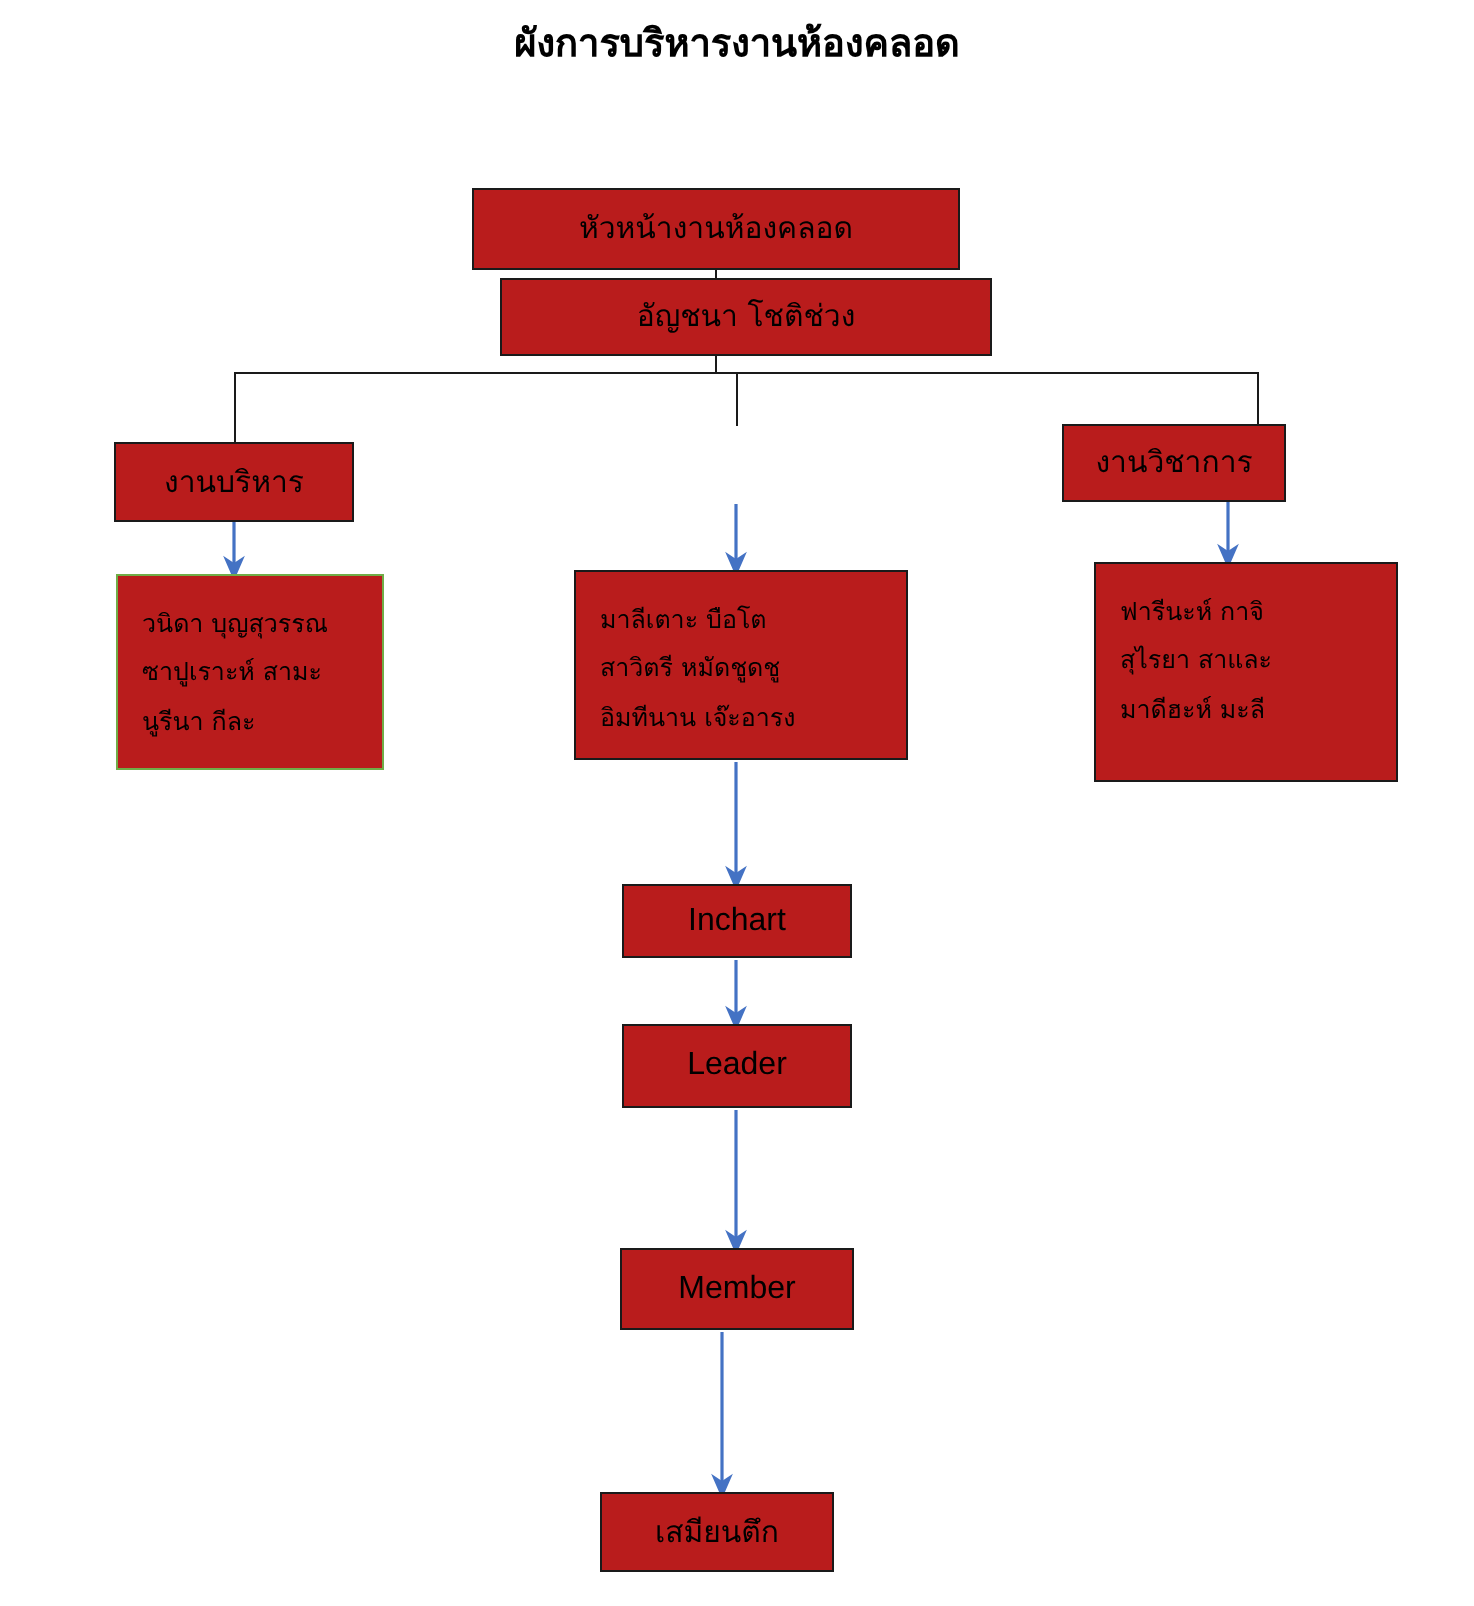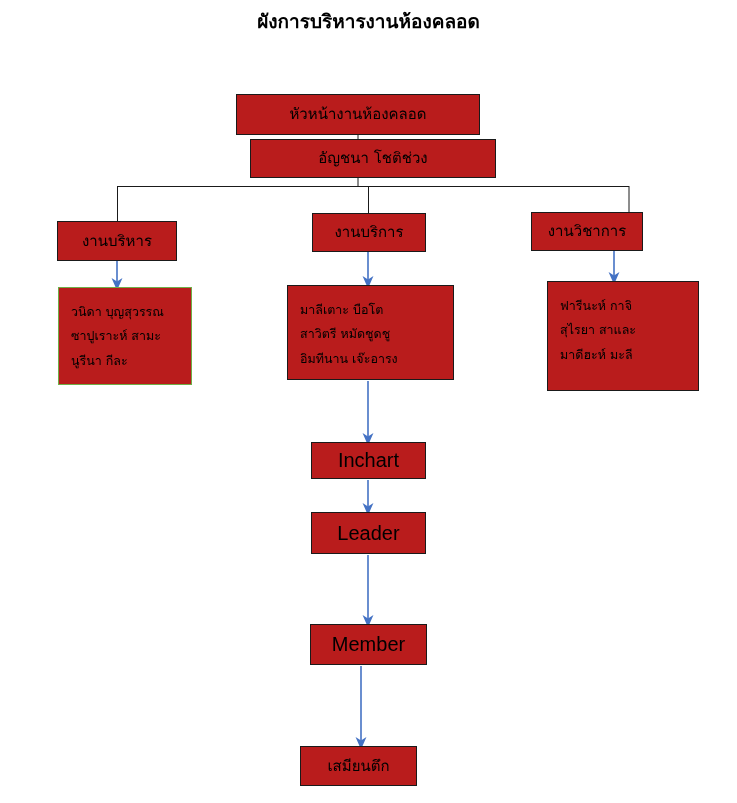--- a/index.html
+++ b/index.html
@@ -53,21 +53,21 @@
     line-height: 1.25;
   }
   
   .thai {
     font-family: "DejaVu Sans", "Liberation Sans", sans-serif;
     font-size: 15px;
   }
   
   .latin {
     font-family: "Liberation Sans", "DejaVu Sans", sans-serif;
-    font-size: 20px;
+    font-size: 16px;
     text-align: center;
   }
   
   .list-box {
     display: block;
     padding: 12px 0 10px 12px;
     text-align: left;
   }
   .list-box .list-line {
     display: block;
@@ -136,23 +136,20 @@
   </div>
 
   <div class="node thai" id="node-head-name">
     <span class="node-label">อัญชนา โชติช่วง</span>
   </div>
 
   <div class="node thai" id="node-admin">
     <span class="node-label">งานบริหาร</span>
   </div>
 
-  <div class="node thai" id="node-service">
-    <span class="node-label">งานบริการ</span>
-  </div>
 
   <div class="node thai" id="node-academic">
     <span class="node-label">งานวิชาการ</span>
   </div>
 
   <div class="node list-box green-border" id="node-admin-names">
     <span class="list-line">วนิดา  บุญสุวรรณ</span>
     <span class="list-line">ซาปูเราะห์ สามะ</span>
     <span class="list-line">นูรีนา กีละ</span>
   </div>

